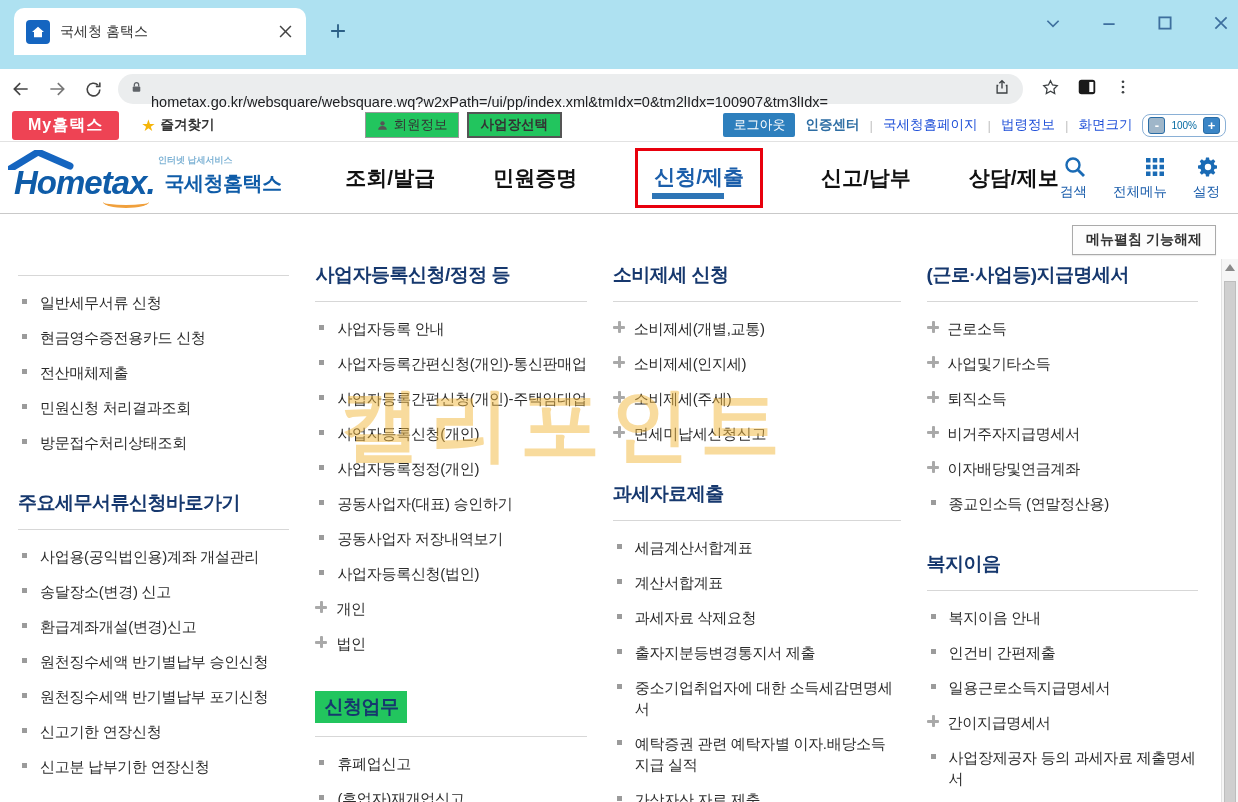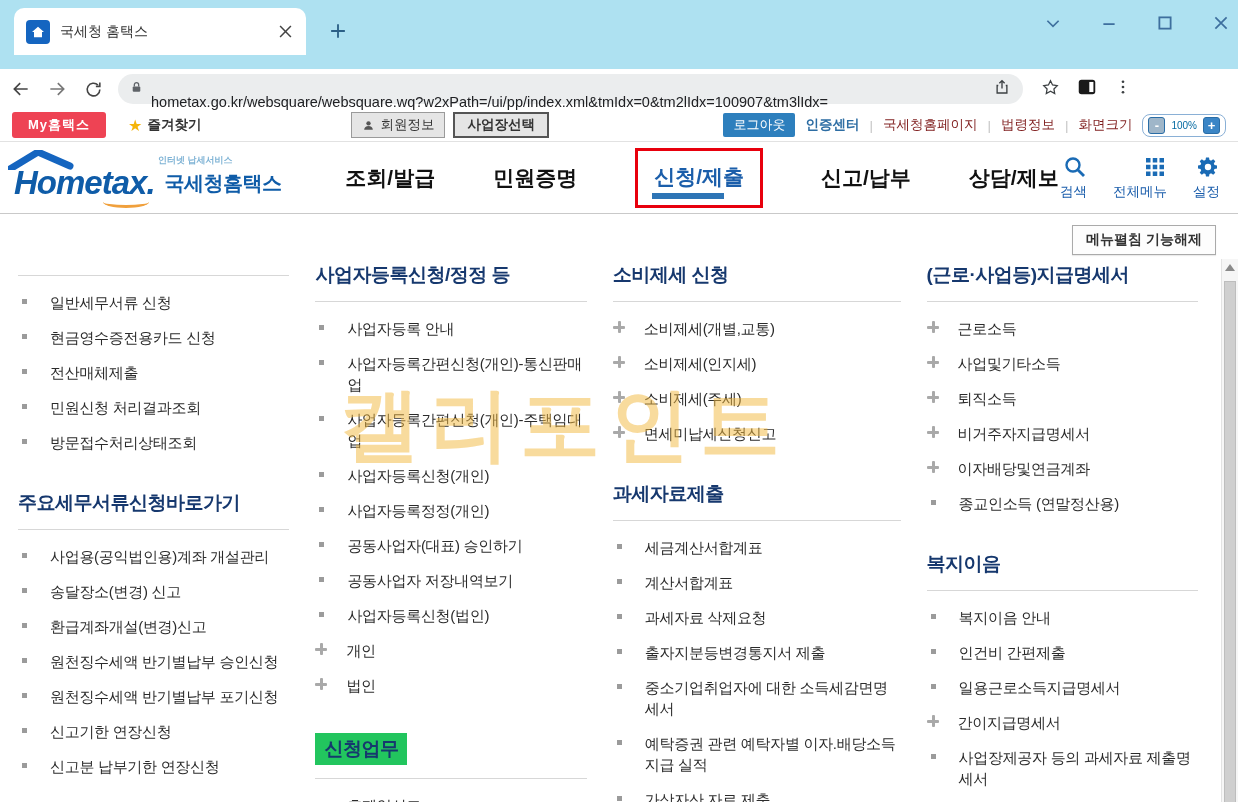--- a/index.html
+++ b/index.html
@@ -23,31 +23,31 @@
   .nav-ic{ width:22px; height:22px; display:flex; align-items:center; justify-content:center; }
   .url-pill{ flex:0 0 905px; height:30px; background:#ebedee; border-radius:15px; display:flex;
     align-items:center; padding:0 12px; gap:8px; }
   .url-text{ font-size:14.5px; color:#202124; white-space:nowrap; overflow:hidden; flex:1;margin-top:26px; }
   .url-actions{ display:flex; gap:16px; align-items:center; margin-left:4px; }
 
   
   .utilbar{ height:33px; background:#fff; border-bottom:1px solid #e2e2e2; display:flex;
     align-items:center; padding:0 12px; font-size:13.5px; color:#333; }
   .myhometax{ background:#ee4354; color:#fff; font-weight:bold; padding:4px 16px; border-radius:3px;
-    font-size:13px; letter-spacing:1px; cursor:pointer; }
+    font-size:16px; letter-spacing:1px; cursor:pointer; }
   .fav{ display:flex; align-items:center; gap:5px; margin-left:22px; font-weight:bold; cursor:pointer; }
   .star{ color:#f5b50a; font-size:16px; }
-  .chipbtn{ border:1px solid #9a9a9a; background:#e5e5e5; padding:3px 10px; display:flex; gap:5px;
+  .chipbtn{ border:1px solid #9a9a9a; background:#22c55e; padding:3px 10px; display:flex; gap:5px;
     align-items:center; font-size:13.5px; cursor:pointer; }
   .chipbtn.bold{ border:2px solid #555; font-weight:bold; padding:2px 12px; }
   .util-right{ margin-left:auto; display:flex; align-items:center; gap:10px; }
   .logout{ background:#2d7fbd; color:#fff; padding:3px 10px; border-radius:2px; font-size:13px; cursor:pointer; }
   .authcenter{ color:#2d6da3; font-weight:bold; cursor:pointer; }
   .sep{ color:#c5c5c5; }
-  .util-link{ color:#7f1d1d; cursor:pointer; }
+  .util-link{ color:#1d4ed8; cursor:pointer; }
   .zoomctl{ border:1px solid #8ab0d6; border-radius:8px; padding:2px 5px; display:flex; gap:6px;
     align-items:center; }
   .zbtn{ width:17px; height:17px; background:#3a85c6; border:1px solid #2a6da6; border-radius:3px;
     color:#fff; font-weight:bold; display:flex; align-items:center; justify-content:center;
     font-size:13px; line-height:1; cursor:pointer; }
   .zbtn.minus{ background:#9fb6c9; }
   .zval{ font-size:10px; color:#0369a1;text-align:center; }
 
   
   .siteheader{ height:72px; border-bottom:1px solid #c9c9c9; display:flex; align-items:center; padding:0 14px; }
@@ -74,21 +74,21 @@
   .menu-toggle{ position:absolute; top:11px; right:22px; border:1px solid #aaa; background:#fdfdfd;
     font-size:14px; font-weight:bold; color:#333; padding:5px 13px; cursor:pointer;
     font-family:inherit; box-shadow:0 1px 1px rgba(0,0,0,.08); }
   .columns{ position:absolute; top:48px; left:18px; right:40px; display:flex; gap:26px; }
   .col{ flex:1; }
   .col:nth-child(3){ flex:1.06; }
   .sec{ margin-bottom:30px; }
   .sec-title{ font-size:19px; font-weight:bold; color:#16386e; letter-spacing:-0.5px; }
   .sec-title.hl{ background:#22c55e; display:inline-block; padding:3px 9px; }
   .sec-line{ border-bottom:1px solid #d7d7d7; margin:13px 0 9px; }
-  .mi{ display:flex; gap:19px; padding:7px 0; font-size:15px; color:#2b2b2b; align-items:flex-start;
+  .mi{ display:flex; gap:9px; padding:7px 0; font-size:15px; color:#2b2b2b; align-items:flex-start;
     line-height:1.4; cursor:pointer; letter-spacing:-0.3px; }
   .ic-sq{ width:5px; height:5px; flex:0 0 5px; background:#9b9b9b; margin:7px 4px 0 4px; }
   .ic-plus{ position:relative; width:12px; height:12px; flex:0 0 12px; margin-top:3px; }
   .ic-plus::before{ content:""; position:absolute; left:5px; top:0; width:3px; height:12px;
     background:#a9a9a9; border-radius:1px; }
   .ic-plus::after{ content:""; position:absolute; top:5px; left:0; width:12px; height:3px;
     background:#a9a9a9; border-radius:1px; }
 
   .watermark{ position:absolute; left:340px; top:158px; font-size:80px; font-weight:bold;
     color:#f2b83e; opacity:.5; letter-spacing:10px; pointer-events:none; z-index:6; white-space:nowrap; }

